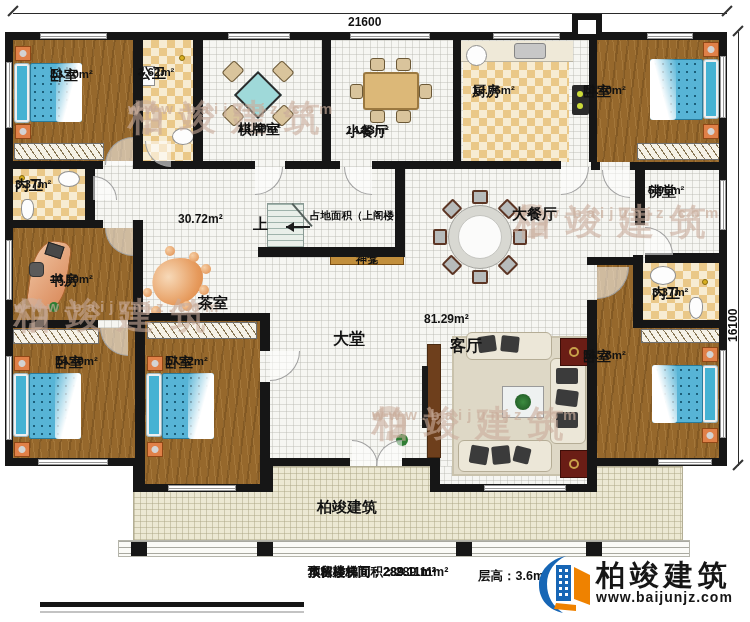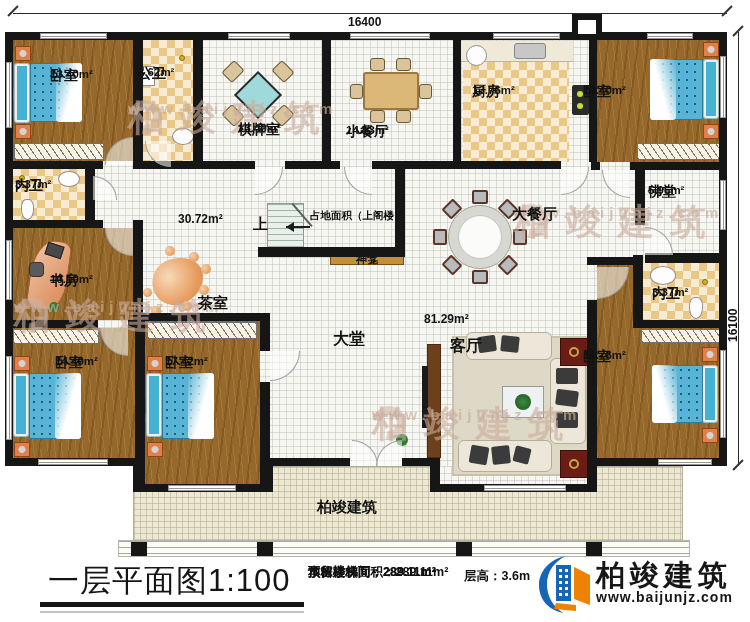--- a/index.html
+++ b/index.html
@@ -361,35 +361,34 @@
     <div class="rarea">16.76m²</div>
   </div>
   <div class="biglbl" style="left:333px;top:329px;font-size:16px">大堂</div>
   <div class="smlbl" style="left:424px;top:312px">81.29m²</div>
   <div class="biglbl" style="left:450px;top:336px;font-size:16px">客厅</div>
   <div class="biglbl" style="left:317px;top:498px">柏竣建筑</div>
 
   <div style="left:13px;top:13px;width:714px;height:1px;background:#2a2a2a"></div>
   <div class="tick" style="left:6px;top:10px"></div>
   <div class="tick" style="left:720px;top:10px"></div>
-  <div class="dimtxt" style="left:348px;top:15px">16400</div>
+  <div class="dimtxt" style="left:348px;top:15px">21600</div>
   <div style="left:738px;top:32px;width:1px;height:434px;background:#2a2a2a"></div>
   <div class="tick" style="left:731px;top:30px"></div>
   <div class="tick" style="left:731px;top:464px"></div>
   <div class="dimtxt" style="left:726px;top:342px;width:42px;transform:rotate(-90deg);transform-origin:left top">16100</div>
 
-  <div style="left:48px;top:560px;font-size:31px;font-weight:400;letter-spacing:1px;color:#151515">一层平面图1:100</div>
   <div style="left:40px;top:602px;width:264px;height:5px;background:#151515"></div>
   <div style="left:40px;top:611px;width:264px;height:2px;background:#c3c3c3"></div>
   <div style="left:308px;top:563px">
     <div class="stat">本栋建筑面积：289.11m²</div>
     <div class="stat">预留楼梯间：289.11m²</div>
     <div class="stat">预留楼梯间：289.11m²</div>
   </div>
-  <div class="stat" style="left:464px;top:567px">层高：3.6m</div>
+  <div class="stat" style="left:478px;top:567px">层高：3.6m</div>
 
   <svg style="left:536px;top:553px" width="58" height="62" viewBox="0 0 58 62">
     <path d="M30 3 C14 6 3 18 3 32 C3 47 13 57 27 60 C17 53 11 44 11 31 C11 18 19 8 30 3 Z" fill="#1766b5"></path>
     <rect x="20" y="12" width="15" height="36" fill="#1766b5"></rect>
     <g fill="#ffffff">
       <rect x="23" y="16" width="3" height="3"></rect>
         <rect x="29" y="16" width="3" height="3"></rect>
       <rect x="23" y="22" width="3" height="3"></rect>
         <rect x="29" y="22" width="3" height="3"></rect>
       <rect x="23" y="28" width="3" height="3"></rect>

